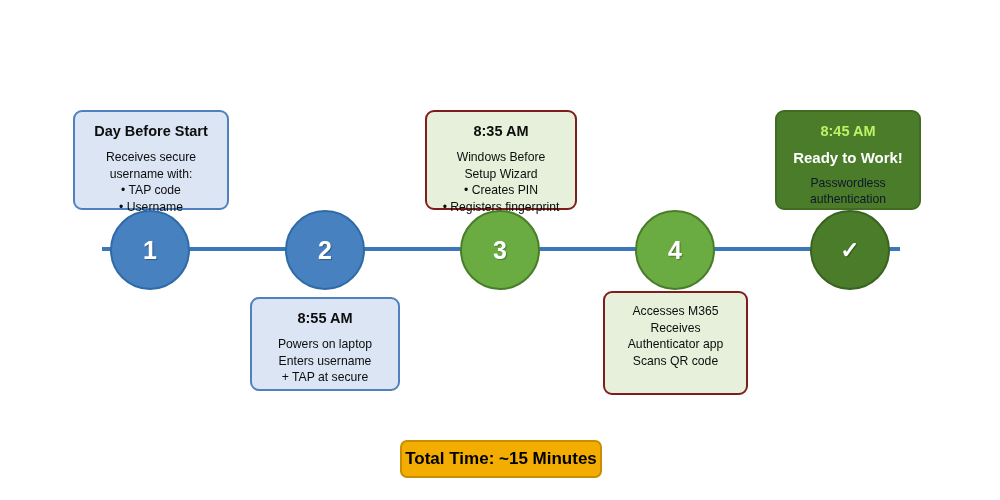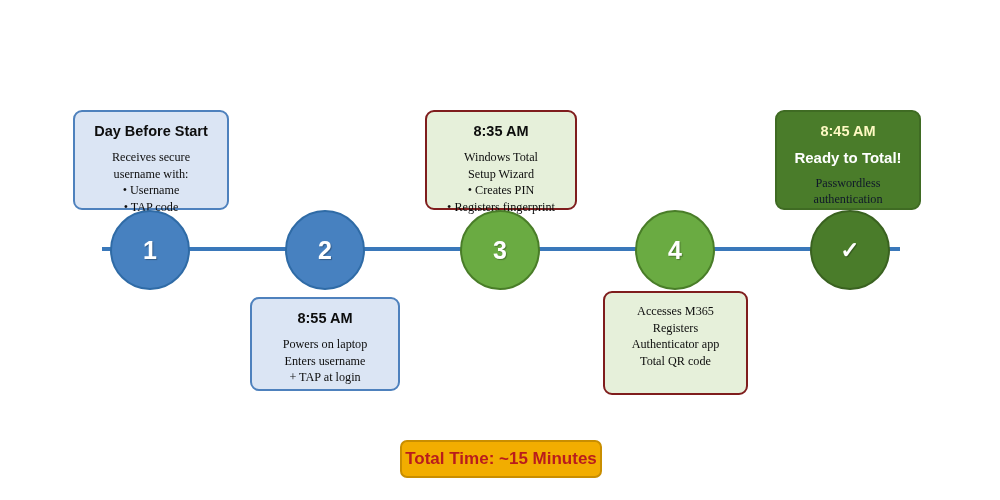--- a/index.html
+++ b/index.html
@@ -81,35 +81,35 @@
     background: #4a7c2a;
     border: 2px solid #3f6b23;
     color: #ffffff;
   }
   .card-title {
     font-size: 14.5px;
     font-weight: bold;
     line-height: 1.25;
     margin: 0 0 9px 0;
   }
-  .card.solidgreen .card-title { color: #fef9c3; }
+  .card.solidgreen .card-title { color: #bef264; }
   .card-headline {
     font-size: 15px;
     font-weight: bold;
     line-height: 1.25;
     margin: 0 0 7px 0;
     color: #ffffff;
   }
   .card-body {
     font-size: 12.2px;
     line-height: 1.36;
     margin: 0;
   }
   .card.solidgreen .card-body { color: #0f172a; }
-  .card-body .ln { display: block; white-space: nowrap; font-family: Liberation Serif, serif; }
+  .card-body .ln { display: block; white-space: nowrap; }
 
   
   #card-1 { left: 73px;  top: 110px; width: 156px; height: 100px; }
   #card-3 { left: 425px; top: 110px; width: 152px; height: 100px; }
   #card-5 { left: 775px; top: 110px; width: 146px; height: 100px; }
   #card-2 { left: 250px; top: 297px; width: 150px; height: 94px; }
   #card-4 { left: 603px; top: 291px; width: 145px; height: 104px; }
 
   #node-1 { left: 110px; top: 210px; }
   #node-2 { left: 285px; top: 210px; }
@@ -130,72 +130,72 @@
     box-sizing: border-box;
   }
   .total-label {
     position: absolute;
     left: 389px;
     top: 449px;
     width: 224px;
     text-align: center;
     font-size: 17px;
     font-weight: bold;
-    color: #b91c1c;
+    color: #000000;
     white-space: nowrap;
   }
 </style>
 </head>
 <body>
 
 <div id="canvas">
 
   <div class="spine"></div>
 
   <div class="card blue" id="card-1">
     <div class="card-title">Day Before Start</div>
     <div class="card-body">
       <span class="ln">Receives secure</span>
       <span class="ln">username with:</span>
+      <span class="ln">• TAP code</span>
       <span class="ln">• Username</span>
-      <span class="ln">• TAP code</span>
     </div>
   </div>
 
   <div class="card blue" id="card-2">
     <div class="card-title">8:55 AM</div>
     <div class="card-body">
       <span class="ln">Powers on laptop</span>
       <span class="ln">Enters username</span>
-      <span class="ln">+ TAP at login</span>
+      <span class="ln">+ TAP at secure</span>
     </div>
   </div>
 
   <div class="card green" id="card-3">
     <div class="card-title">8:35 AM</div>
     <div class="card-body">
-      <span class="ln">Windows Total</span>
+      <span class="ln">Windows Before</span>
       <span class="ln">Setup Wizard</span>
       <span class="ln">• Creates PIN</span>
       <span class="ln">• Registers fingerprint</span>
     </div>
   </div>
 
   <div class="card green" id="card-4">
     <div class="card-body">
       <span class="ln">Accesses M365</span>
-      <span class="ln">Registers</span>
+      <span class="ln">Receives</span>
       <span class="ln">Authenticator app</span>
-      <span class="ln">Total QR code</span>
+      <span class="ln">Scans QR code</span>
     </div>
   </div>
 
   <div class="card solidgreen" id="card-5">
     <div class="card-title">8:45 AM</div>
-    <div class="card-headline">Ready to Total!</div>
+    <div class="card-headline">Ready to Work!</div>
     <div class="card-body">
       <span class="ln">Passwordless</span>
       <span class="ln">authentication</span>
     </div>
   </div>
 
   <div class="node blue" id="node-1">1</div>
   <div class="node blue" id="node-2">2</div>
   <div class="node green" id="node-3">3</div>
   <div class="node green" id="node-4">4</div>

